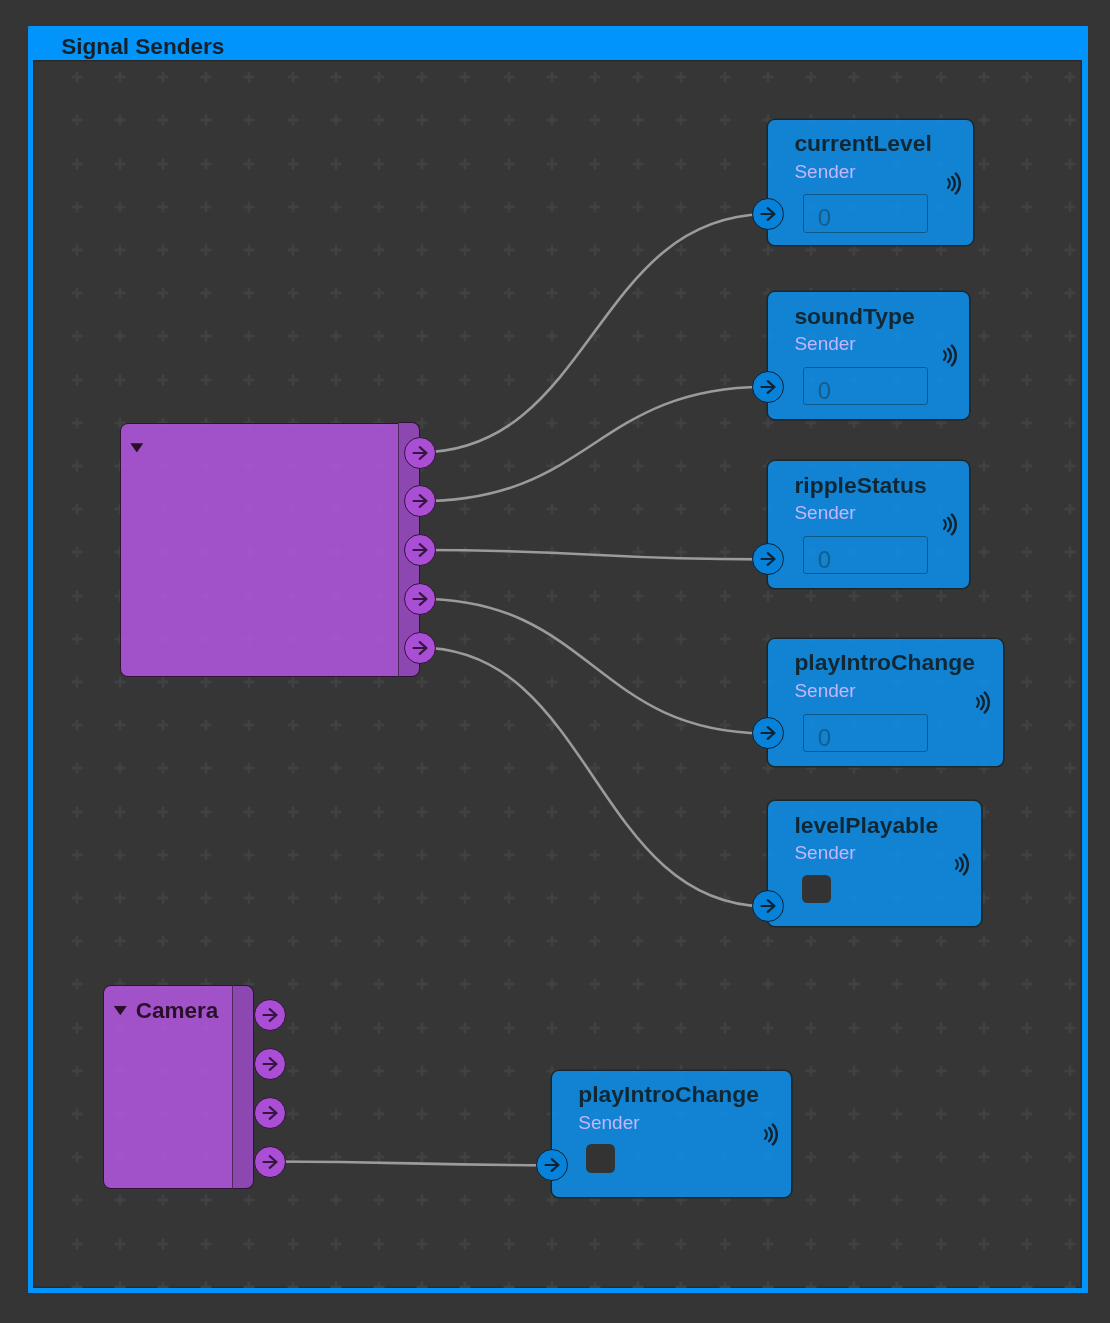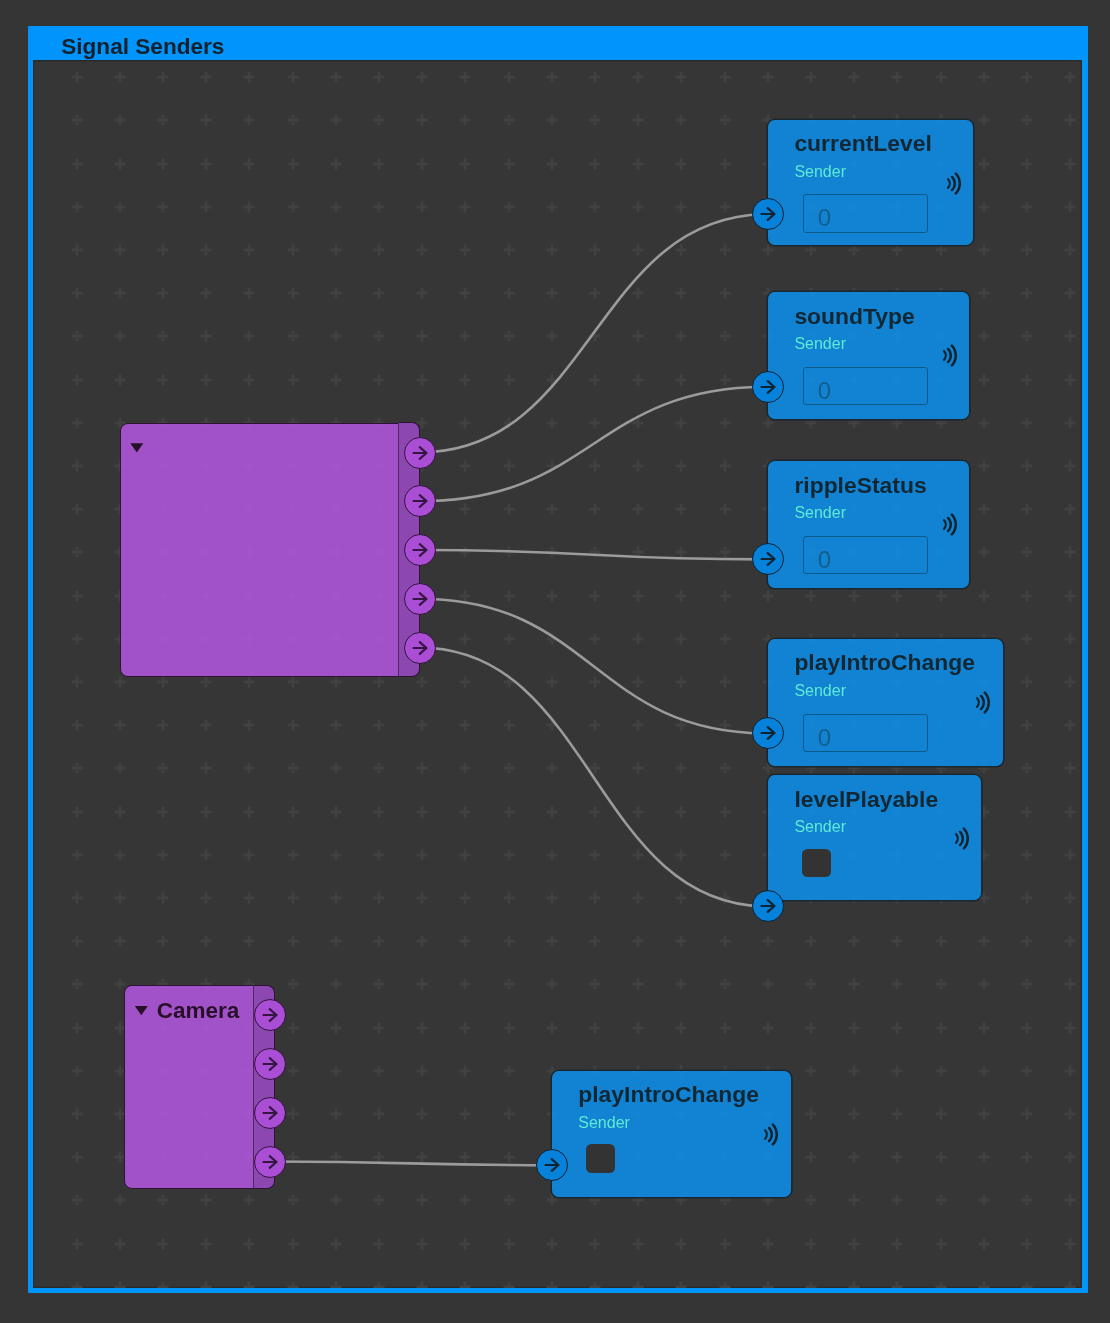--- a/index.html
+++ b/index.html
@@ -27,21 +27,21 @@
   .pnode .ptitle{position:absolute;left:31.8px;top:11.5px;font-size:22.5px;font-weight:bold;
                  color:#281028;white-space:nowrap;line-height:26px;}
   .pnode .caret{position:absolute;left:9.8px;top:19.8px;width:13px;height:9.2px;
                 background:#281028;
                 clip-path:polygon(0 0, 100% 0, 50% 100%);}
 
   
   .bnode{background:rgba(14,142,232,0.88);border-radius:7px;box-shadow:0 0 0 1.6px #19282f;}
   .bnode .btitle{position:absolute;left:26.6px;top:10.5px;font-size:22.9px;font-weight:bold;
                  color:#112834;white-space:nowrap;line-height:26px;}
-  .bnode .bsub{position:absolute;left:26.6px;top:39.3px;font-size:16px;color:#5eead4;
+  .bnode .bsub{position:absolute;left:26.6px;top:39.3px;font-size:19px;color:#c4b5fd;
                white-space:nowrap;line-height:26px;}
   .bnode .field{position:absolute;left:35px;top:74.8px;width:125px;height:38.4px;
                 border:1.9px solid #0d5a89;border-radius:3px;box-sizing:border-box;
                 color:#125e8c;font-size:24px;line-height:34px;padding-left:14px;
                 padding-top:6px;overflow:hidden;}
   .bnode .chk{position:absolute;left:34.3px;top:73.7px;width:28.7px;height:28.7px;
               background:#333333;border-radius:5.5px;}
   .bnode .bcast{position:absolute;right:12.4px;top:52.1px;width:14px;height:23px;}
 
   .port{position:absolute;width:32px;height:32px;border-radius:50%;box-sizing:border-box;}
@@ -82,21 +82,21 @@
               </svg></span></div>
           <div class="port pp" style="left: 370.5px; top: 474px;"><span><svg width="32" height="32" viewBox="0 0 32 32">
                 <path d="M9.5 16 H22.3 M15.7 10.1 L22.5 16 L15.7 21.9" fill="none" stroke="#351641" stroke-width="2.2" stroke-linecap="round" stroke-linejoin="round"></path>
               </svg></span></div>
           <div class="port pp" style="left: 370.5px; top: 522.75px;"><span><svg width="32" height="32" viewBox="0 0 32 32">
                 <path d="M9.5 16 H22.3 M15.7 10.1 L22.5 16 L15.7 21.9" fill="none" stroke="#351641" stroke-width="2.2" stroke-linecap="round" stroke-linejoin="round"></path>
               </svg></span></div>
           <div class="port pp" style="left: 370.5px; top: 571.5px;"><span><svg width="32" height="32" viewBox="0 0 32 32">
                 <path d="M9.5 16 H22.3 M15.7 10.1 L22.5 16 L15.7 21.9" fill="none" stroke="#351641" stroke-width="2.2" stroke-linecap="round" stroke-linejoin="round"></path>
               </svg></span></div>
-          <div class="node pnode" style="left: 91px; top: 925.3px; width: 150.3px; height: 203.7px;">
+          <div class="node pnode" style="left: 70px; top: 925.3px; width: 150.3px; height: 203.7px;">
             <div class="pstrip"></div>
             <div class="caret"></div>
             <div class="ptitle">Camera</div>
           </div>
           <div class="port pp" style="left: 221.3px; top: 939.3px;"><span><svg width="32" height="32" viewBox="0 0 32 32">
                 <path d="M9.5 16 H22.3 M15.7 10.1 L22.5 16 L15.7 21.9" fill="none" stroke="#351641" stroke-width="2.2" stroke-linecap="round" stroke-linejoin="round"></path>
               </svg></span></div>
           <div class="port pp" style="left: 221.3px; top: 988.05px;"><span><svg width="32" height="32" viewBox="0 0 32 32">
                 <path d="M9.5 16 H22.3 M15.7 10.1 L22.5 16 L15.7 21.9" fill="none" stroke="#351641" stroke-width="2.2" stroke-linecap="round" stroke-linejoin="round"></path>
               </svg></span></div>
@@ -139,21 +139,21 @@
           <div class="node bnode" style="left: 734.8px; top: 578.9px; width: 235px; height: 127px;">
             <div class="btitle">playIntroChange</div>
             <div class="bsub">Sender</div>
             <div class="field">0</div>
             <div class="bcast"><svg viewBox="0 0 14 23" width="14" height="23">
                 <path d="M1.15 7.2 A6.6 6.6 0 0 1 1.15 15.8" fill="none" stroke="#10232f" stroke-width="2.2" stroke-linecap="round"></path>
                 <path d="M5.0 4.9 A9.2 9.2 0 0 1 5.0 18.1" fill="none" stroke="#10232f" stroke-width="2.4" stroke-linecap="round"></path>
                 <path d="M8.85 1.55 A14.6 14.6 0 0 1 8.85 21.45" fill="none" stroke="#10232f" stroke-width="2.5" stroke-linecap="round"></path>
               </svg></div>
           </div>
-          <div class="node bnode" style="left: 734.8px; top: 715px; width: 213.5px; height: 125.2px; text-align: center;">
+          <div class="node bnode" style="left: 734.8px; top: 741px; width: 213.5px; height: 125.2px; text-align: center;">
             <div class="btitle">levelPlayable</div>
             <div class="bsub">Sender</div>
             <div class="chk"></div>
             <div class="bcast"><svg viewBox="0 0 14 23" width="14" height="23">
                 <path d="M1.15 7.2 A6.6 6.6 0 0 1 1.15 15.8" fill="none" stroke="#10232f" stroke-width="2.2" stroke-linecap="round"></path>
                 <path d="M5.0 4.9 A9.2 9.2 0 0 1 5.0 18.1" fill="none" stroke="#10232f" stroke-width="2.4" stroke-linecap="round"></path>
                 <path d="M8.85 1.55 A14.6 14.6 0 0 1 8.85 21.45" fill="none" stroke="#10232f" stroke-width="2.5" stroke-linecap="round"></path>
               </svg></div>
           </div>
           <div class="node bnode" style="left: 518.7px; top: 1010.7px; width: 239.2px; height: 126px;">

